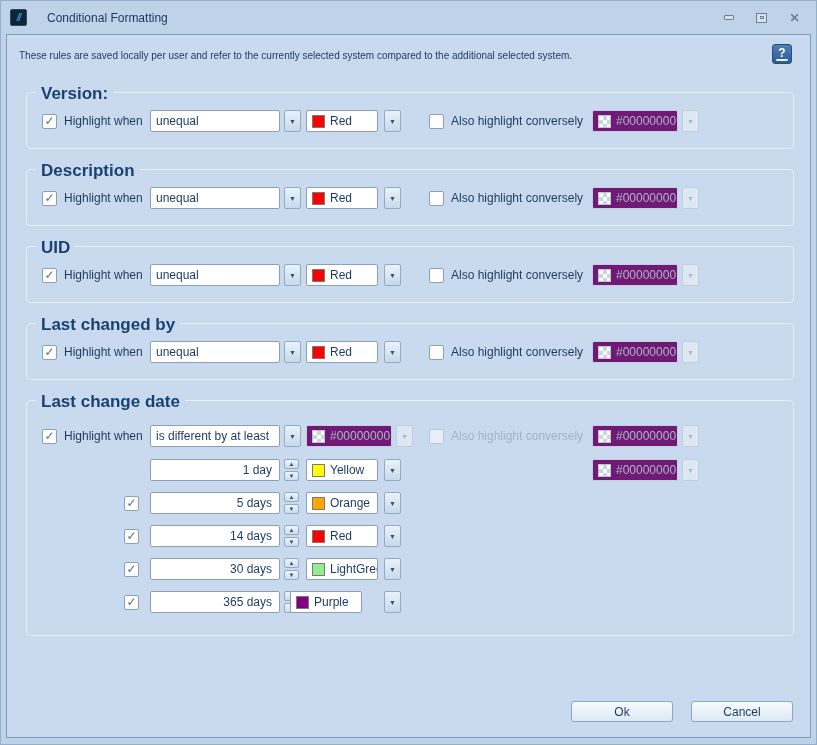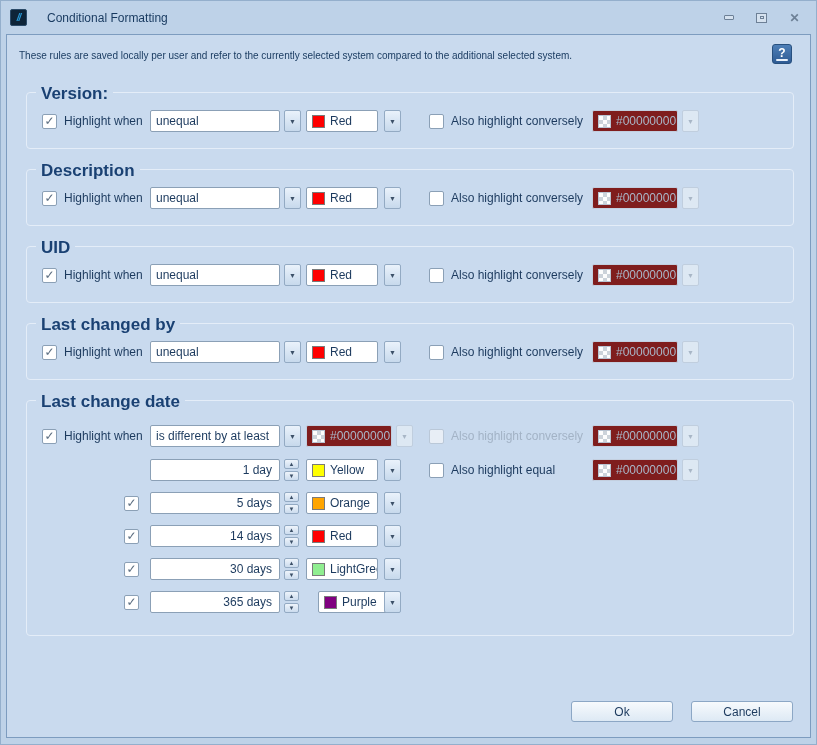--- a/index.html
+++ b/index.html
@@ -38,21 +38,21 @@
   .cb { width:15px; height:15px; background:#fff; border:1px solid #8ba0b6; border-radius:2px;
     display:inline-flex; align-items:center; justify-content:center; flex:none; }
   .cb .check { font-size:12px; line-height:1; color:#5d6f82; margin-top:-1px; }
   .cb.disabled { background:#e8eef6; border-color:#bac8d8; }
   .cb-label { font-size:12px; color:#1c3a5e; margin-left:7px; white-space:nowrap; }
   .cb-label.disabled { color:#a3b3c6; }
   
   .combo { position:absolute; top:0; height:22px; background:#fff; border:1px solid #8ba0b6; border-radius:2px;
     display:flex; align-items:center; padding:0 5px; font-size:12px; color:#1c3a5e; white-space:nowrap; overflow:hidden; }
   .combo.num { justify-content:flex-end; padding-right:7px; }
-  .combo.disabled { background:#7f1d1d; border-color:#c3cfdf; color:#a9b7c8; }
+  .combo.disabled { background:#701a75; border-color:#c3cfdf; color:#a9b7c8; }
   .swatch { width:13px; height:13px; border:1px solid #7a7a7a; margin-right:5px; flex:none; }
   .swatch.checker { border-color:#b9c4d2; background-color:#fdfdfd;
     background-image:linear-gradient(45deg,#ccd3da 25%,transparent 25%,transparent 75%,#ccd3da 75%),
                      linear-gradient(45deg,#ccd3da 25%,transparent 25%,transparent 75%,#ccd3da 75%);
     background-size:8px 8px; background-position:0 0,4px 4px; }
   .drop-btn { position:absolute; top:0; width:17px; height:22px; border:1px solid #93aac3; border-radius:2px;
     background:linear-gradient(#eaf2fb,#c7d9ec); display:flex; align-items:center; justify-content:center; }
   .drop-btn span { font-size:7px; color:#3c5068; line-height:1; }
   .drop-btn.disabled { background:#dde8f3; border-color:#c0cede; }
   .drop-btn.disabled span { color:#a8b6c6; }
@@ -288,24 +288,20 @@
               <span>▼</span>
             </div>
         </div>
         <div class="combo" style="left:279px;width:72px;">
           <span class="swatch" style="background-color: rgb(255, 255, 0);"></span>
           <span>Yellow</span>
         </div>
         <div class="drop-btn" style="left:357px;">
             <span>▼</span>
           </div>
-        <div class="cb-wrap" style="left:402px;">
-          <span class="cb"></span>
-          <span class="cb-label">Also highlight equal</span>
-        </div>
         <div class="combo disabled" style="left:565px;width:86px;">
           <span class="swatch checker"></span>
           <span>#00000000</span>
         </div>
         <div class="drop-btn disabled" style="left:655px;">
             <span>▼</span>
           </div>
       </div>
 
       <div class="row" style="top:91px;">
@@ -396,21 +392,21 @@
             <span>365 days</span>
           </div>
         <div class="spinner" style="left:257px;">
           <div class="spin-btn">
               <span>▲</span>
             </div>
           <div class="spin-btn">
               <span>▼</span>
             </div>
         </div>
-        <div class="combo" style="left:291px;width:80px;">
+        <div class="combo" style="left:263px;width:72px;">
           <span class="swatch" style="background-color: rgb(128, 0, 128);"></span>
           <span>Purple</span>
         </div>
         <div class="drop-btn" style="left:357px;">
             <span>▼</span>
           </div>
       </div>
     </div>
 
     <div class="btn" style="left:564px;top:666px;">Ok</div>

